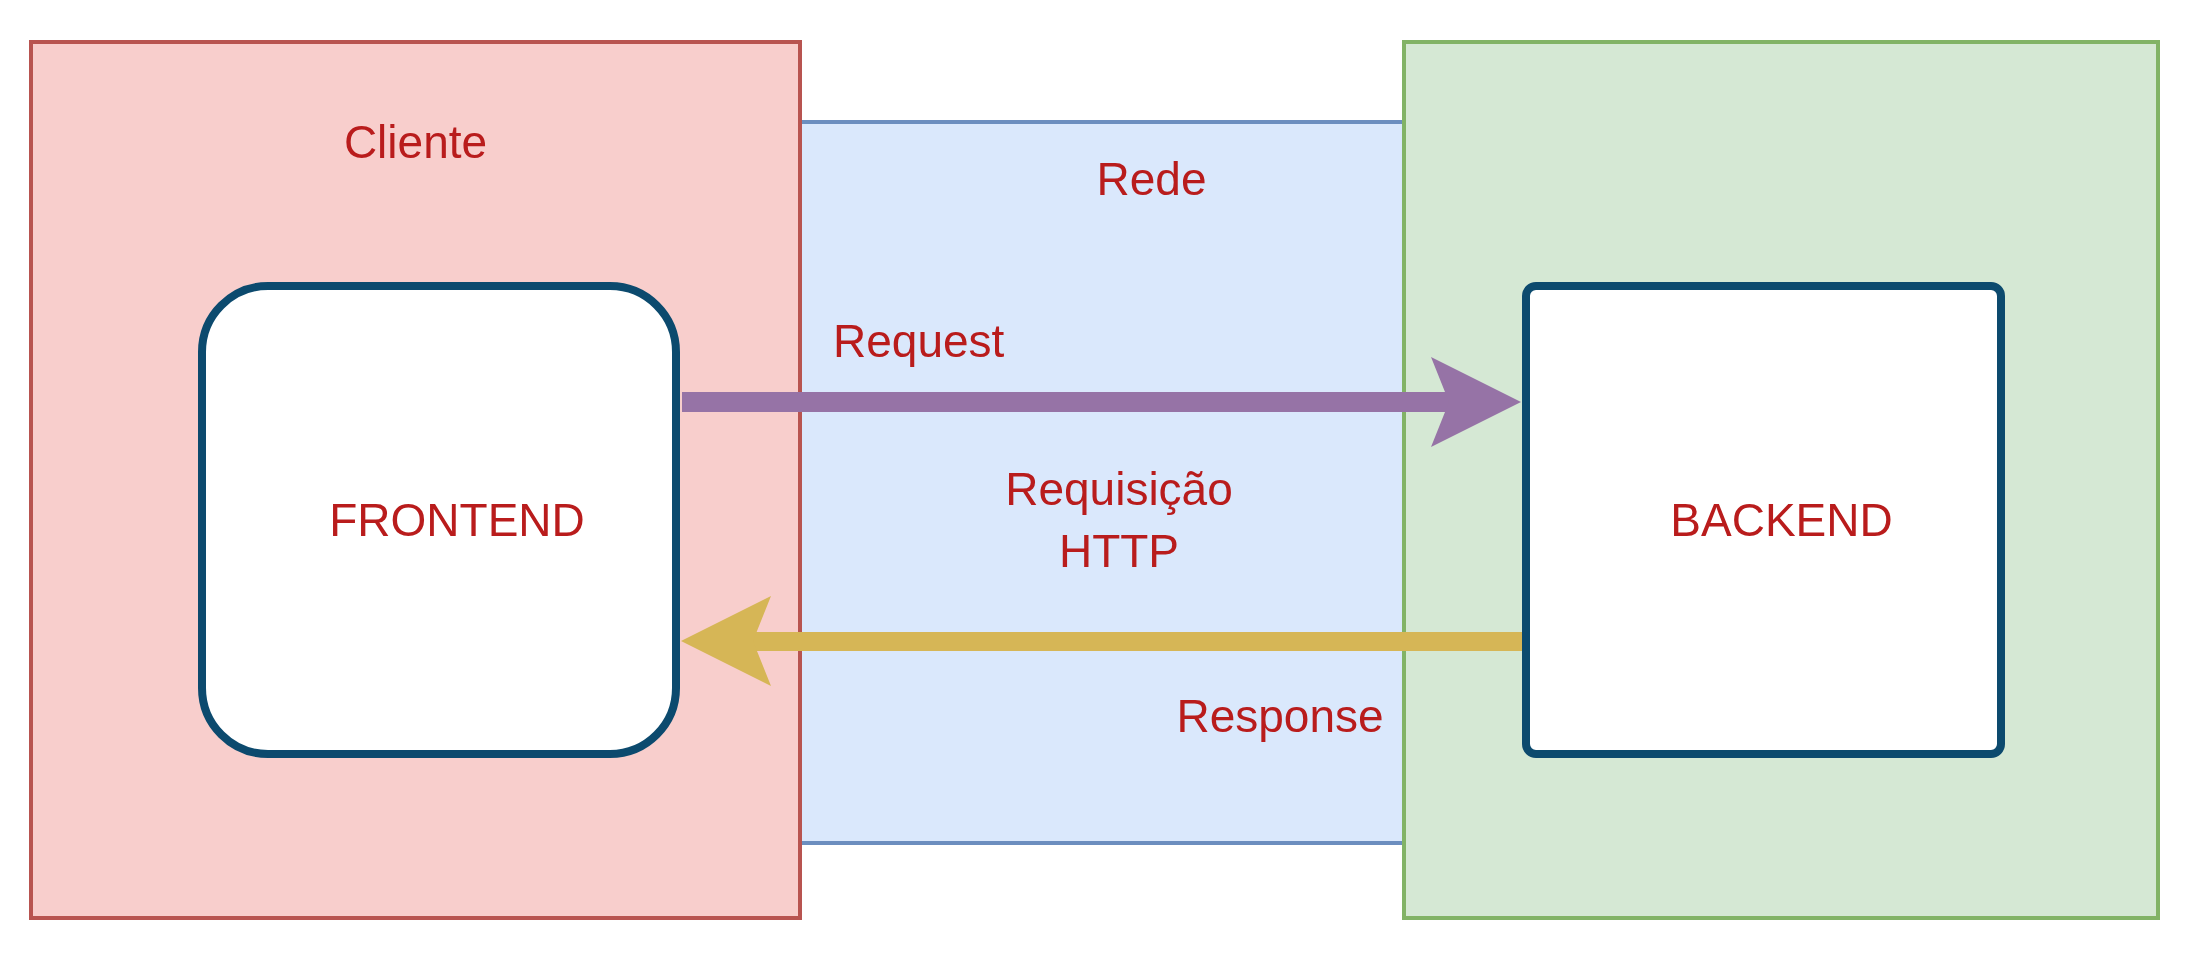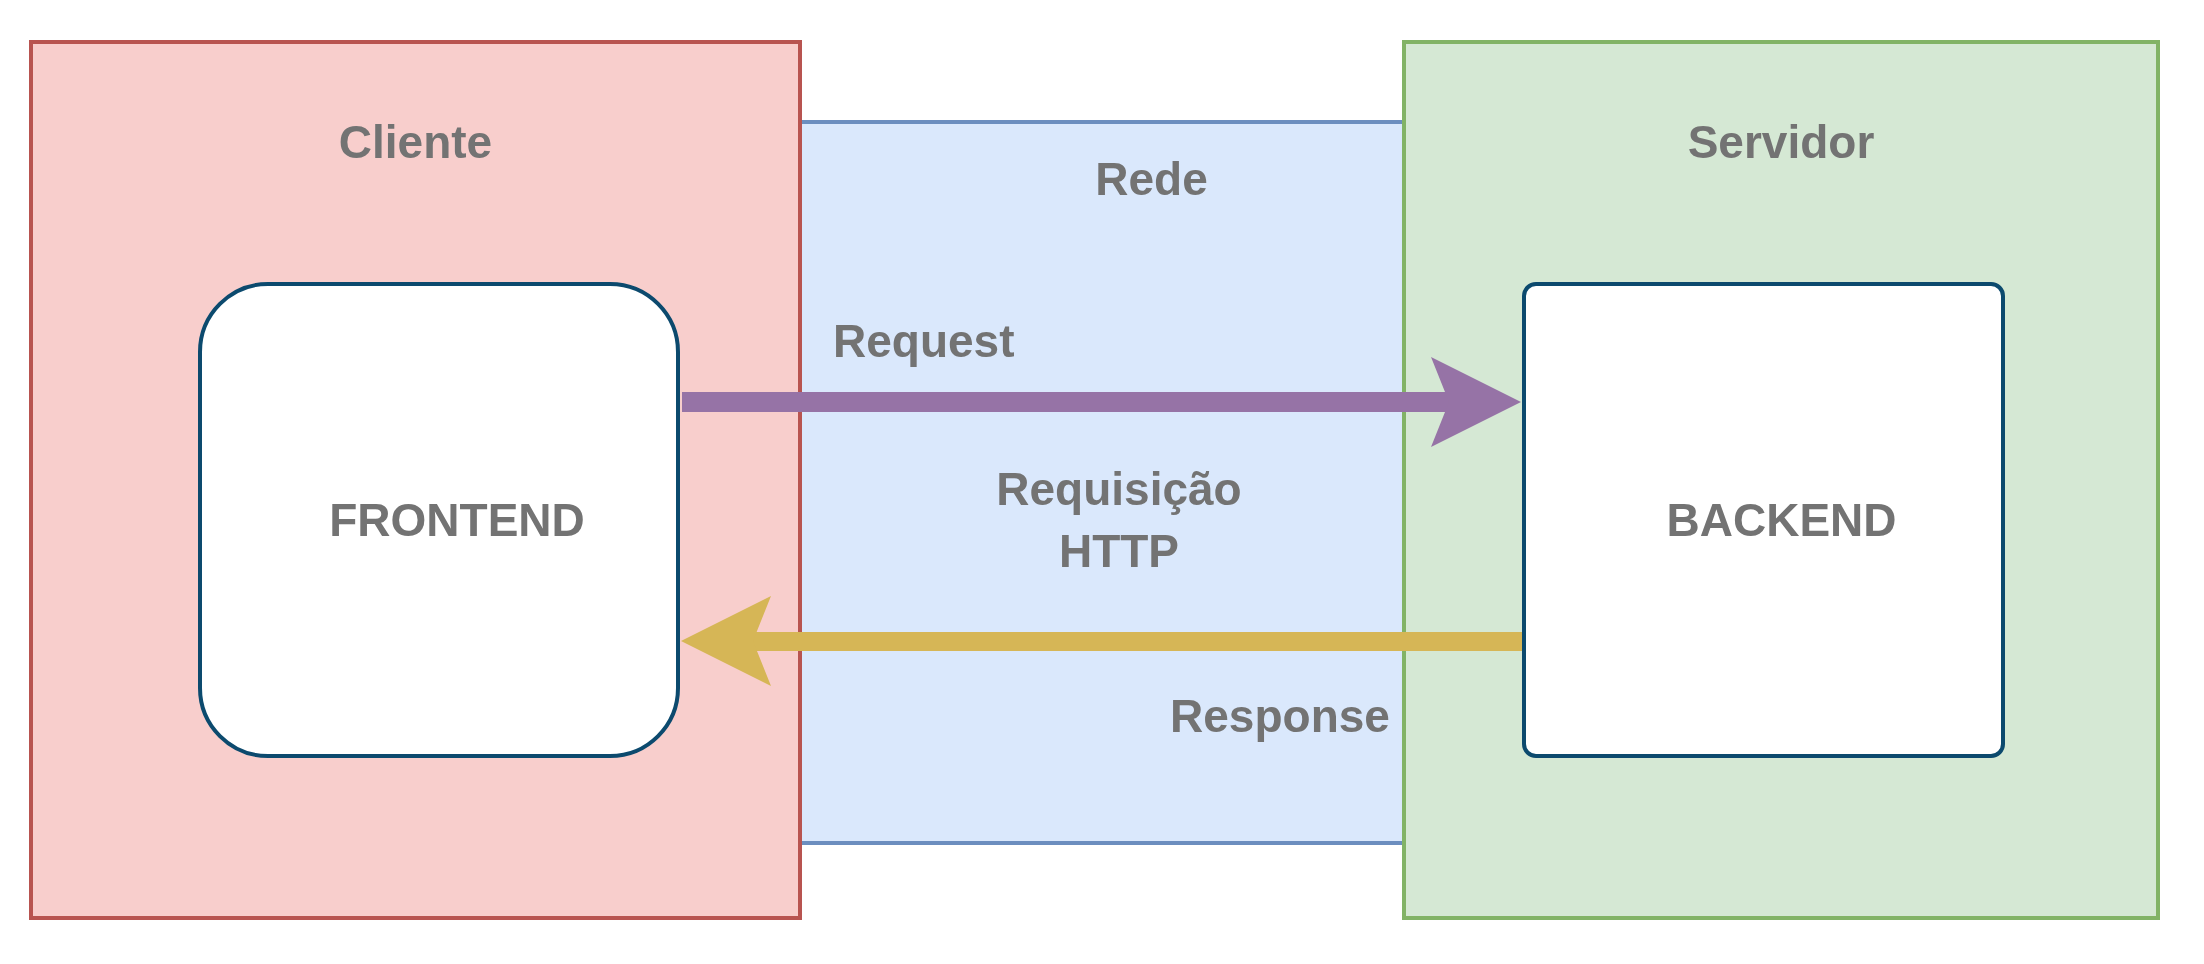--- a/index.html
+++ b/index.html
@@ -6,23 +6,22 @@
     margin: 0;
     padding: 0;
     background: #ffffff;
   }
   .canvas {
     position: relative;
     width: 2204px;
     height: 964px;
     background: #ffffff;
     font-family: "Liberation Sans", sans-serif;
-    color: #737373;
+    color: #b91c1c;
     overflow: hidden;
-    font-weight: bold;
   }
   .zone {
     position: absolute;
     box-sizing: border-box;
   }
   .zone-network {
     left: 798px; top: 120px;
     width: 611px; height: 725px;
     background: #DAE8FC;
     border: 4px solid #6C8EBF;
@@ -39,21 +38,21 @@
     left: 1402px; top: 40px;
     width: 758px; height: 880px;
     background: #D5E8D4;
     border: 4px solid #82B366;
     z-index: 2;
   }
   .node {
     position: absolute;
     box-sizing: border-box;
     background: #ffffff;
-    border: 4px solid #0c4a6e;
+    border: 8px solid #0c4a6e;
     border-radius: 70px;
     z-index: 3;
     display: flex;
     align-items: center;
     justify-content: center;
     font-size: 46px;
     padding-left: 36px;
   }
   .node-frontend {
     left: 198px; top: 282px;
@@ -100,21 +99,20 @@
 <body>
 
 <div class="canvas">
 
   <div class="zone zone-network"></div>
   <div class="zone zone-client"></div>
   <div class="zone zone-server"></div>
 
   <div class="zone-label label-client">Cliente</div>
   <div class="zone-label label-network">Rede</div>
-  <div class="zone-label label-server">Servidor</div>
 
   <div class="node node-frontend">
     <span>FRONTEND</span>
   </div>
   <div class="node node-backend">
     <span>BACKEND</span>
   </div>
 
   <svg class="arrow-layer" viewBox="0 0 2204 964" xmlns="http://www.w3.org/2000/svg">
     <g>

